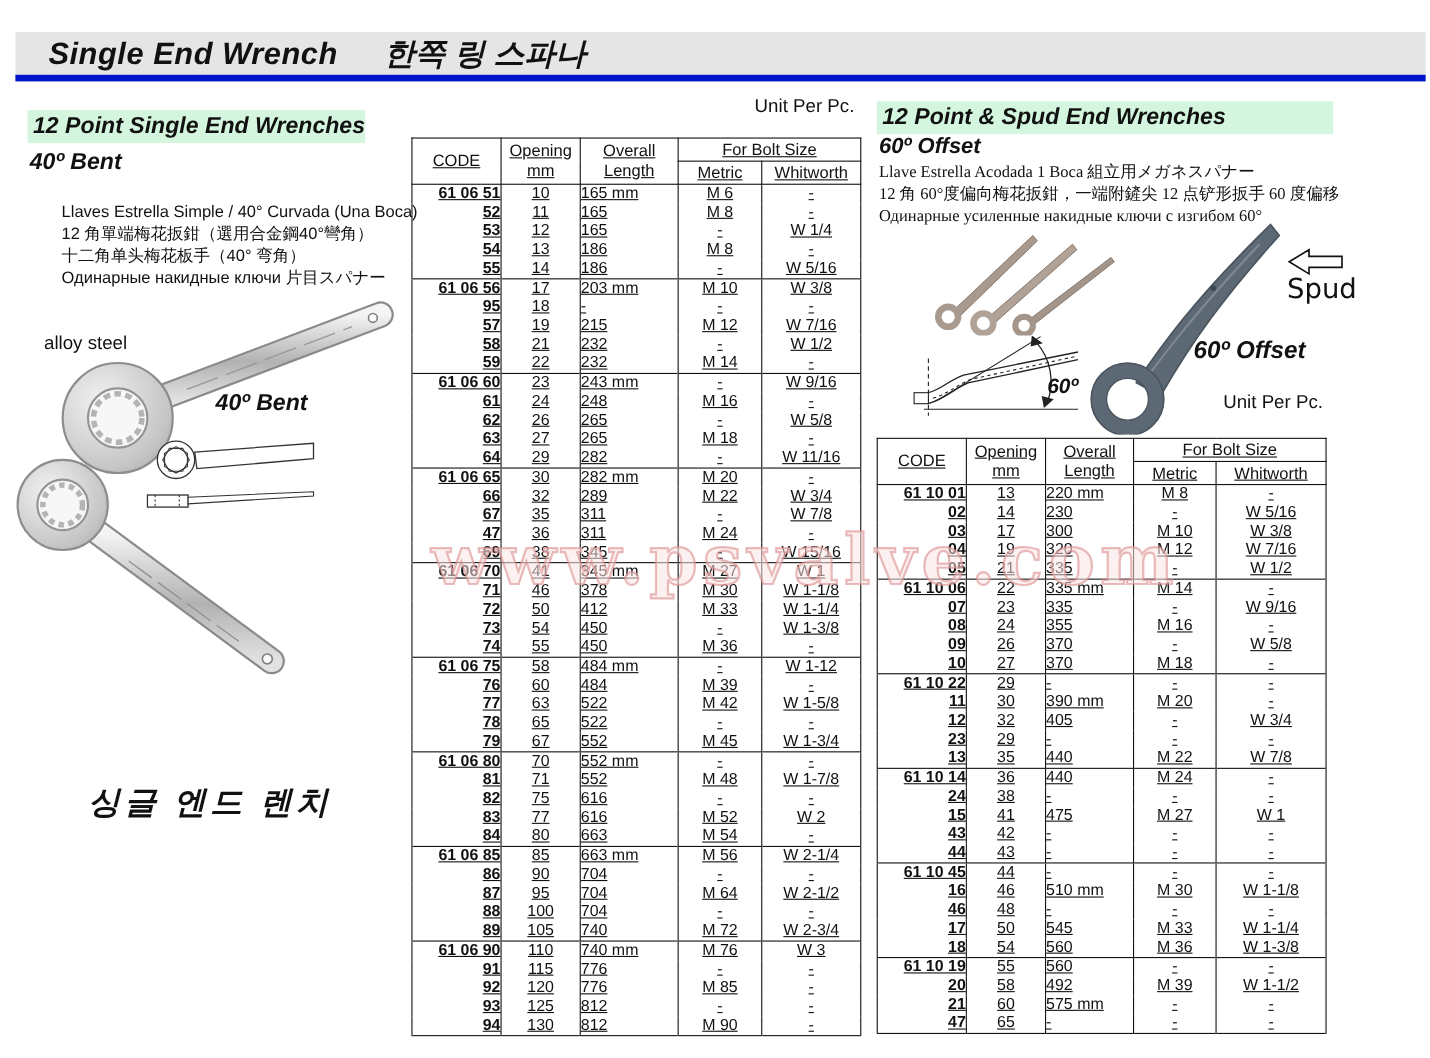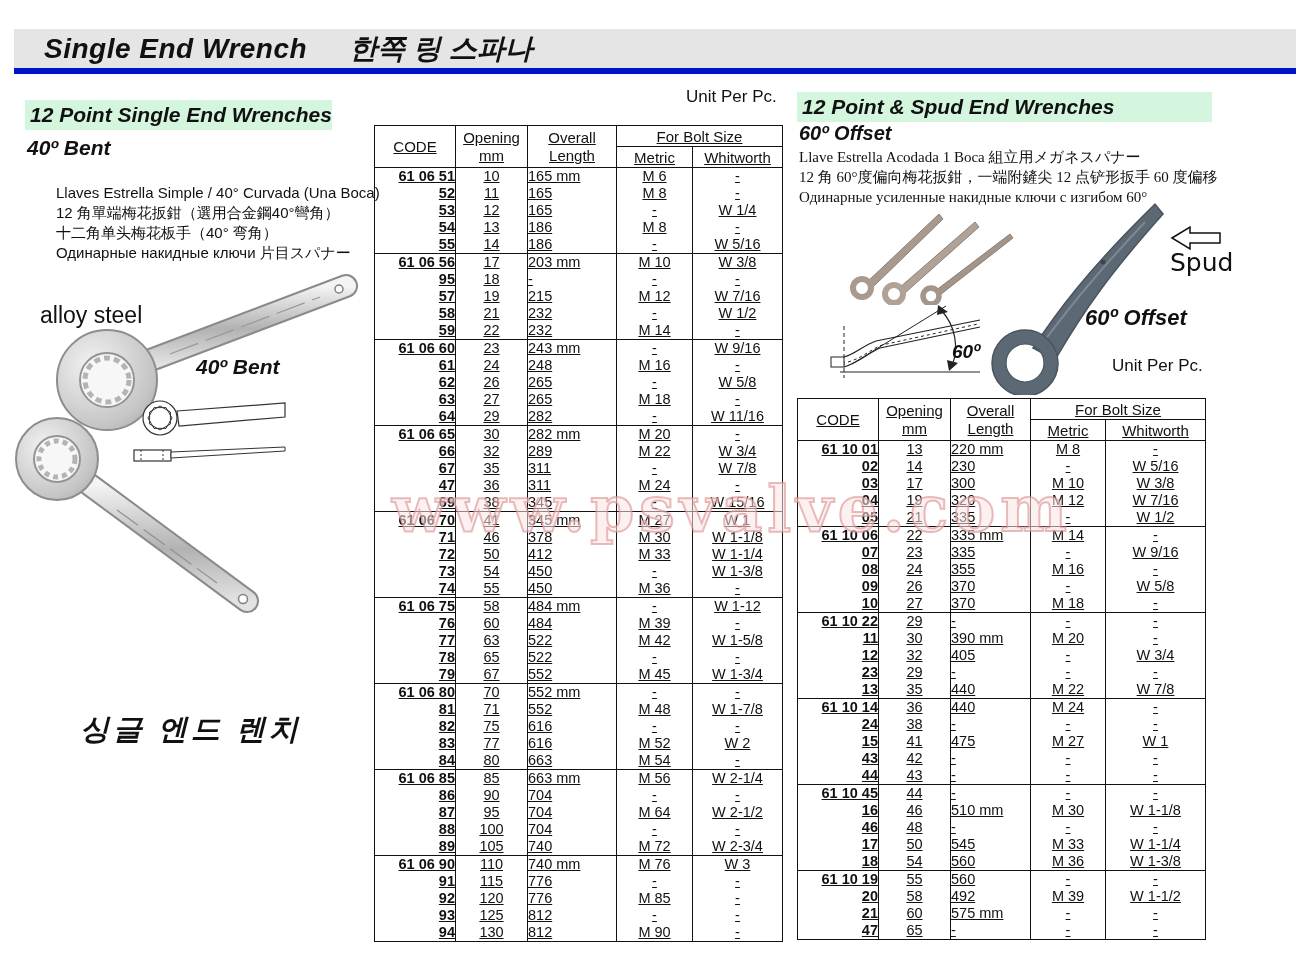--- a/index.html
+++ b/index.html
@@ -27,21 +27,21 @@
   
   .sec-heading{
     font-size:21px;font-weight:bold;font-style:italic;
     background:#D5F6DE;padding:3px 0 3px 5px;display:inline-block;
     white-space:nowrap;
   }
   .sub-heading{font-size:21px;font-weight:bold;font-style:italic;}
   .desc p{margin:0 0 3px 0;font-size:15px;line-height:17px;white-space:nowrap;}
 
   .unit-label{font-size:17px;white-space:nowrap;}
-  .material-label{font-size:23px;}
+  .material-label{font-size:17px;}
   .img-label{font-size:21px;font-weight:bold;font-style:italic;white-space:nowrap;}
   .korean-caption{font-size:29px;font-weight:bold;font-style:italic;letter-spacing:4px;white-space:nowrap;}
   .spud-label{font-size:25px;font-family:"DejaVu Sans",sans-serif;}
   .offset-label{font-size:22px;font-weight:bold;font-style:italic;}
   .angle-label{font-size:19px;font-weight:bold;font-style:italic;}
 
   
   table.spec{
     position:absolute;border-collapse:collapse;table-layout:fixed;
     font-size:14.5px;z-index:10;border:1.6px solid #111;text-decoration:underline;

